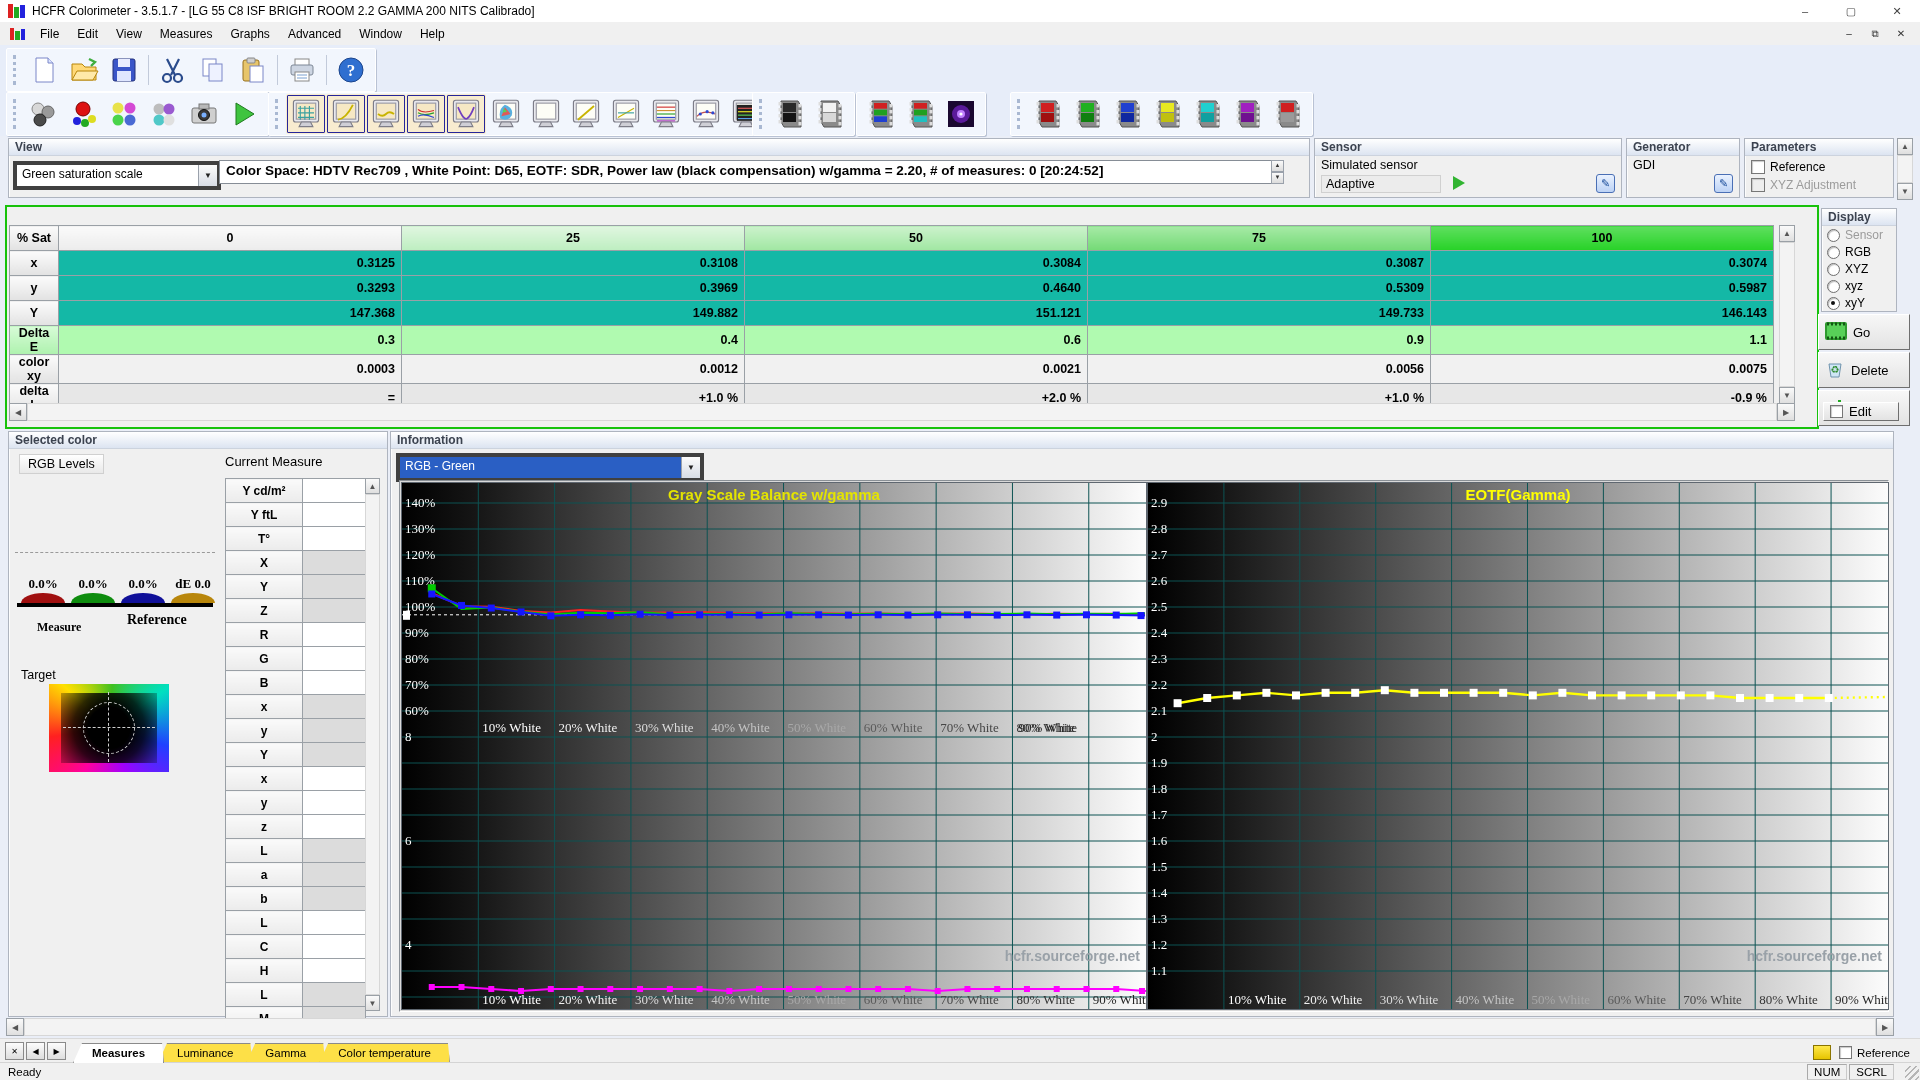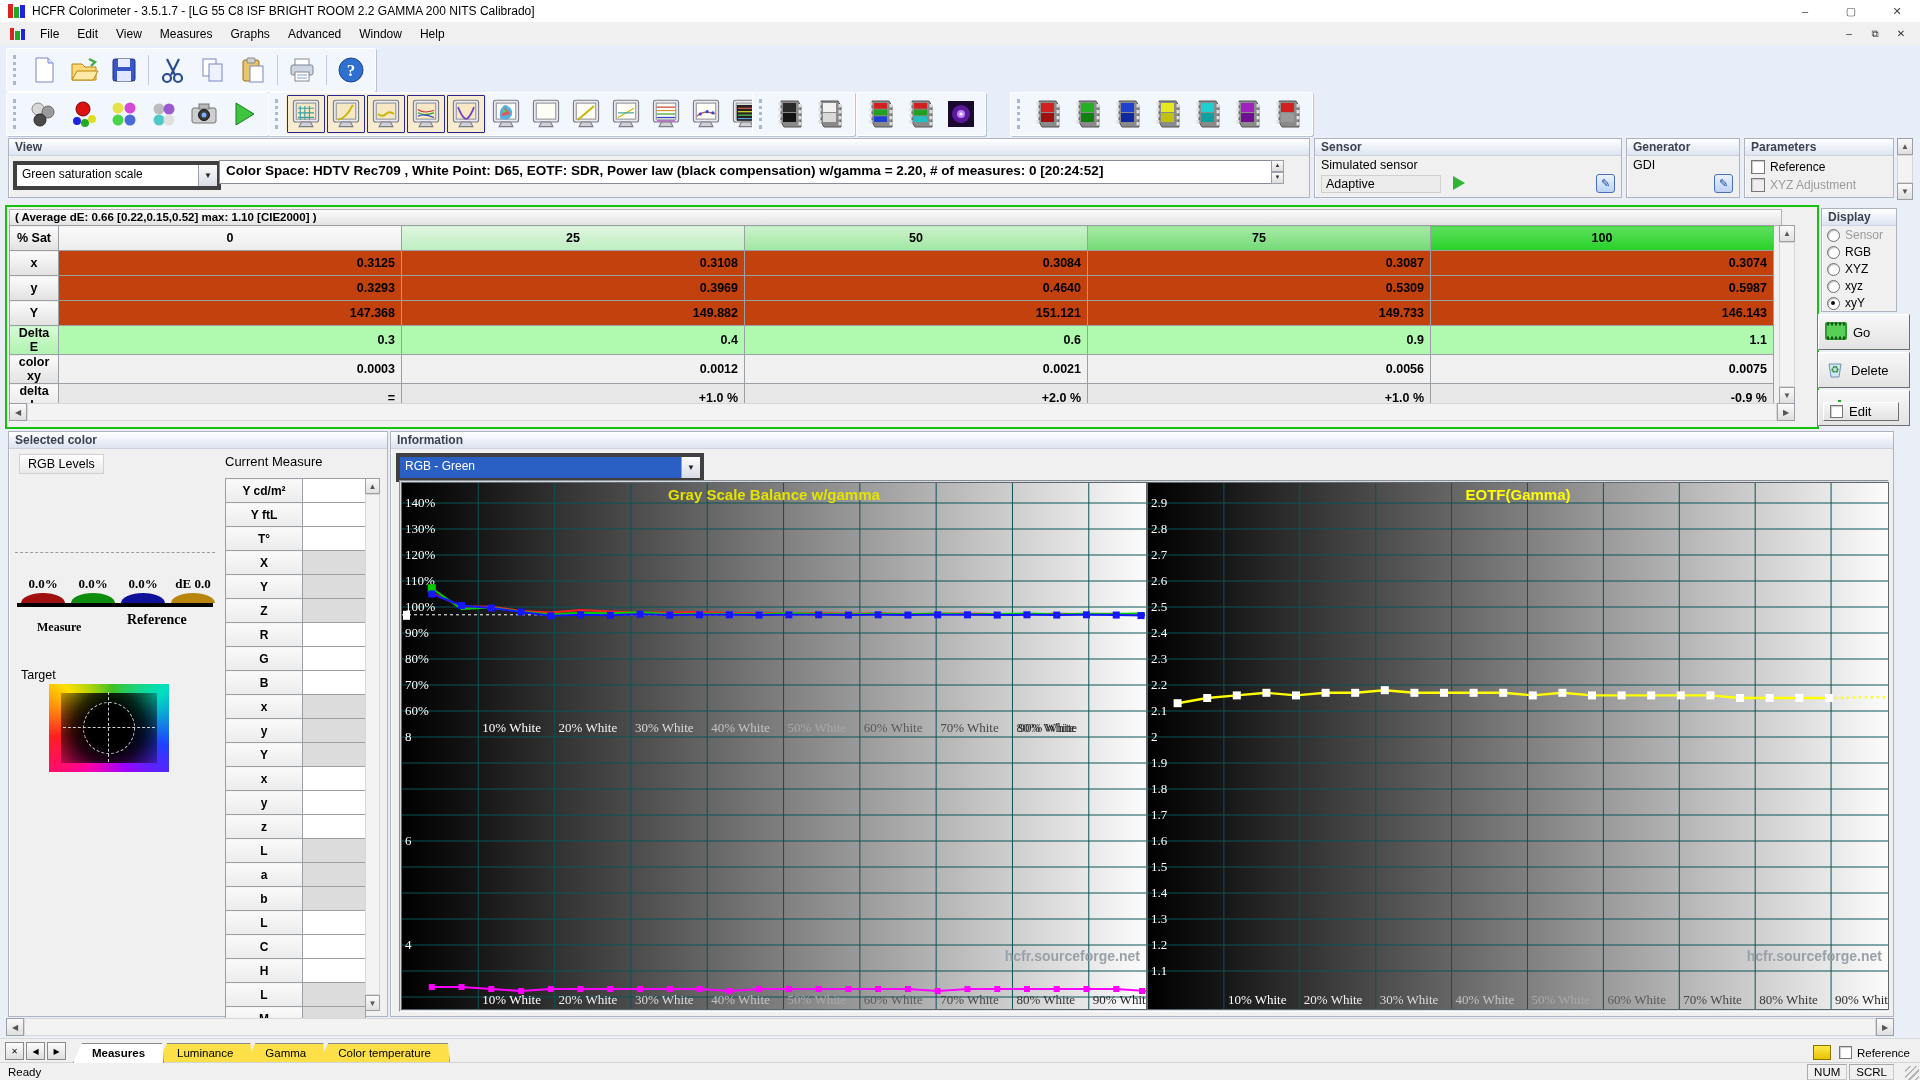--- a/index.html
+++ b/index.html
@@ -41,21 +41,21 @@
   .dis{color:#9b9b9b;}
   .editicon{width:17px;height:17px;border:1px solid #4a6fb5;border-radius:3px;background:linear-gradient(#eaf2ff,#bcd2f5);display:flex;align-items:center;justify-content:center;font-size:11px;color:#1d4f9c;}
   .play{width:0;height:0;border-left:12px solid #31b431;border-top:7px solid transparent;border-bottom:7px solid transparent;}
   
   .meas-frame{position:absolute;left:5px;top:205px;width:1810px;height:220px;border:2px solid #17c20c;background:#f0f0f0;}
   .summary{position:absolute;left:2px;top:2px;width:1766px;height:15px;background:linear-gradient(#fcfcfc,#e3e3e3);border:1px solid #b3b3b3;font-weight:bold;font-size:11.5px;padding-left:5px;line-height:15px;}
   table.mtab{border-collapse:collapse;position:absolute;left:2px;top:18px;table-layout:fixed;}
   table.mtab td,table.mtab th{border:1px solid #9aa0a6;height:24px;padding:0 6px;font-size:12.5px;overflow:hidden;}
   table.mtab th{font-weight:bold;text-align:center;}
   .rowhead{background:linear-gradient(#fbfbfb,#e2e2e2);font-weight:bold;text-align:center;}
-  .val{text-align:right;font-weight:600;background:#c2410c;}
+  .val{text-align:right;font-weight:600;background:#14b8a6;}
   .c0{background:linear-gradient(#fafafa,#ececec);}
   .g25{background:linear-gradient(#e0f6e0,#bdeec0);margin-top:24px;}
   .g50{background:linear-gradient(#ccf2cc,#a0e7a2);}
   .g75{background:linear-gradient(#a6eaa6,#74da76);}
   .g100{background:linear-gradient(#5fdf5f,#27d227);}
   tr.deltaE .val{background:#b0fab0;font-weight:bold;}
   tr.deltaE .rowhead{background:linear-gradient(#d7fbd7,#aef2ae);}
   tr.dxy .val{background:#f1f1f1;}
   tr.dl .val{background:#e7e7e7;}
   .sbtn{background:linear-gradient(#fafafa,#dfdfdf);border:1px solid #9aa0a6;display:flex;align-items:center;justify-content:center;font-size:8px;color:#555;}
@@ -588,21 +588,20 @@
     </div>
   </div>
 
   <div style="position:absolute;left:1897px;top:138px;width:16px;height:58px;">
     <div class="sbtn" style="height:15px;">▲</div>
     <div class="sb-track" style="height:26px;"></div>
     <div class="sbtn" style="height:15px;">▼</div>
   </div>
 
   <div class="meas-frame">
-    <div class="summary">( Average dE: 0.66 [0.22,0.15,0.52] max: 1.10 [CIE2000] )</div>
     <table class="mtab" id="meas-table">
         <colgroup>
           <col style="width:49px">
           <col style="width:343px">
           <col style="width:343px">
           <col style="width:343px">
           <col style="width:343px">
           <col style="width:343px">
         </colgroup>
         <tbody>

